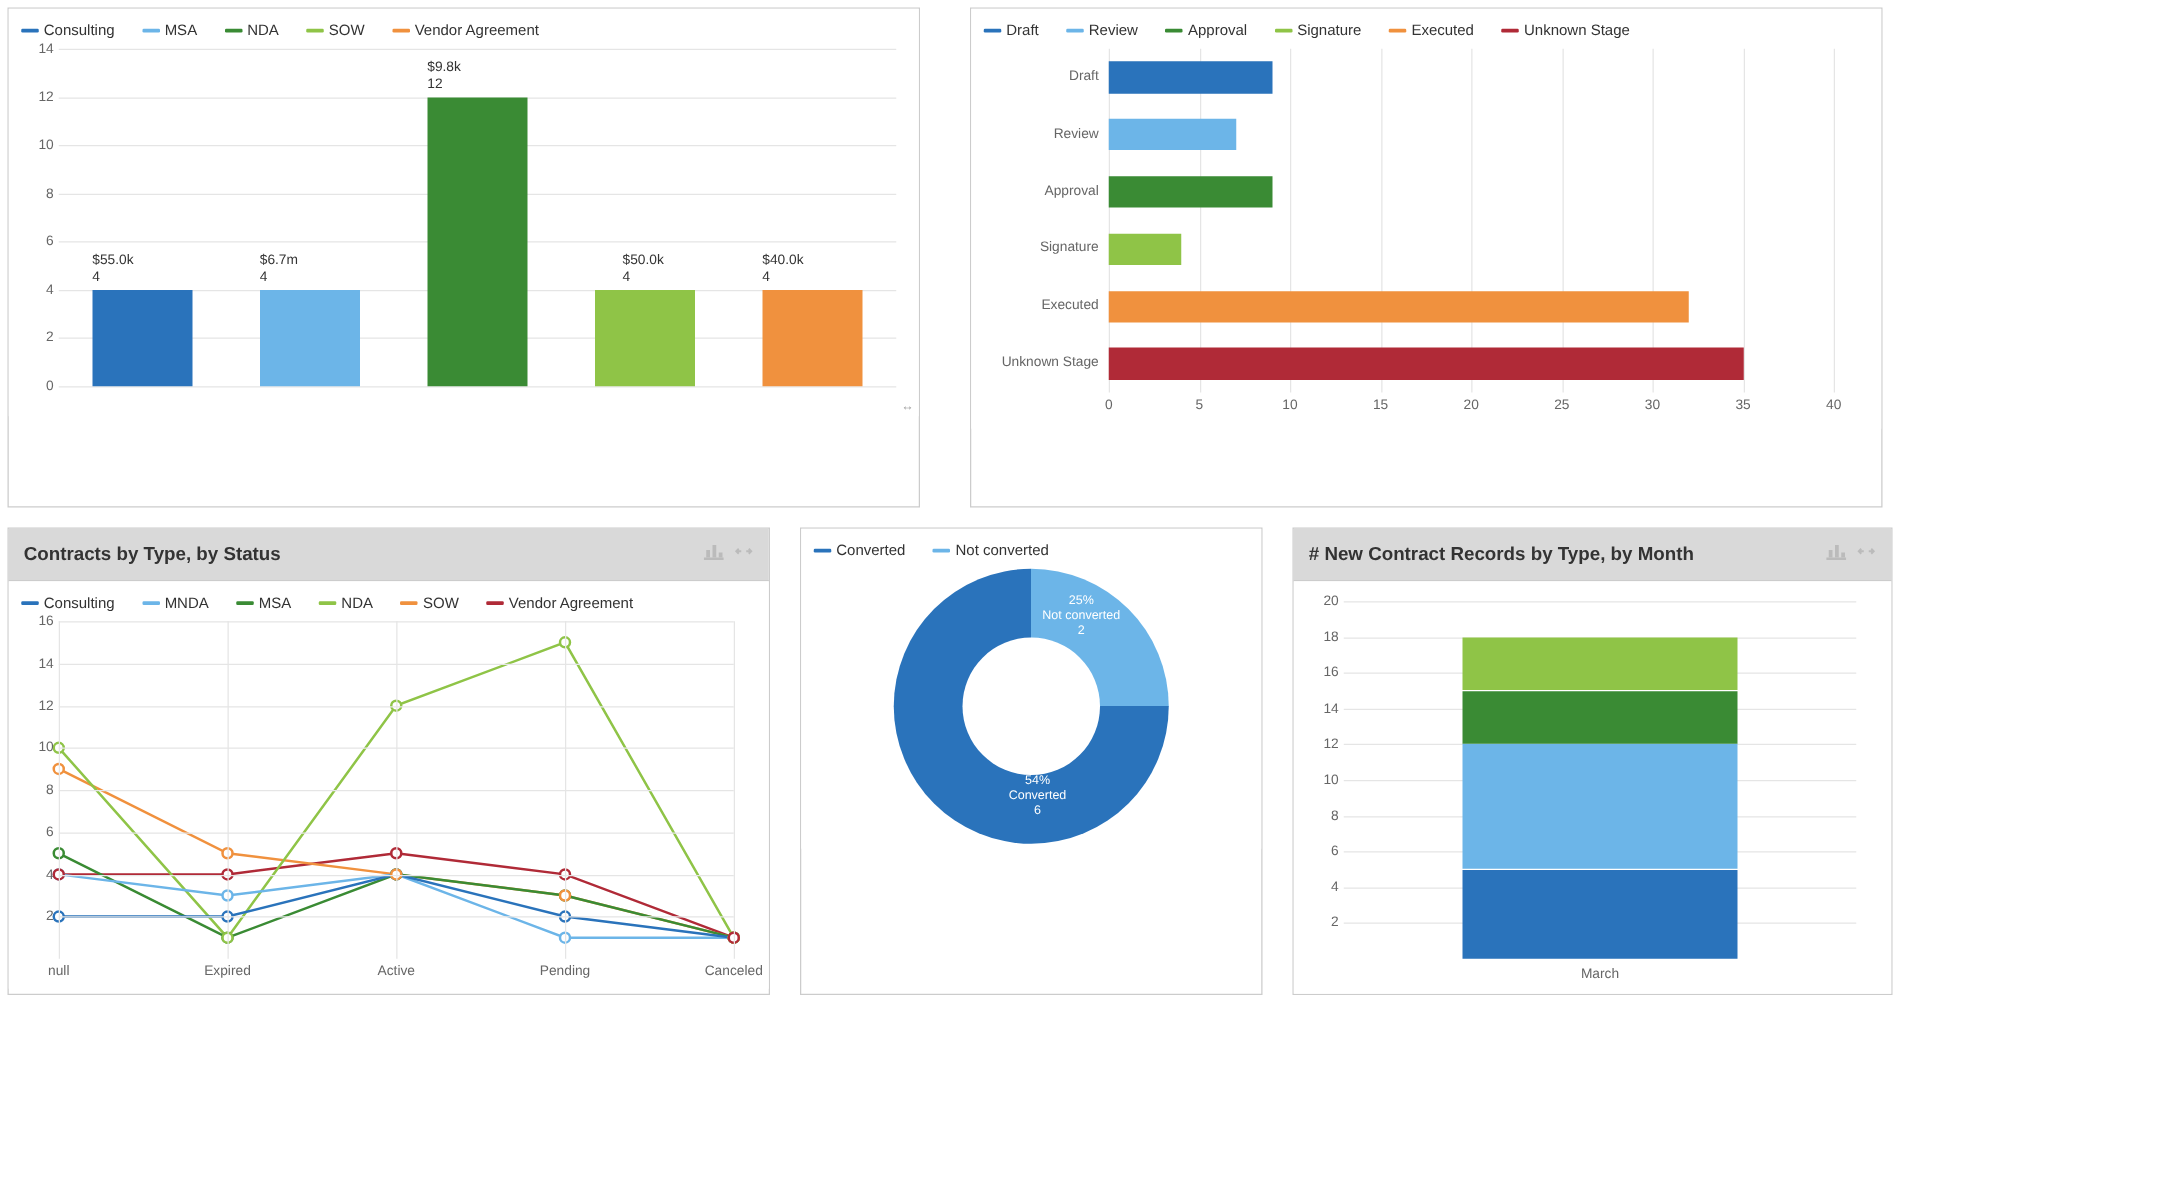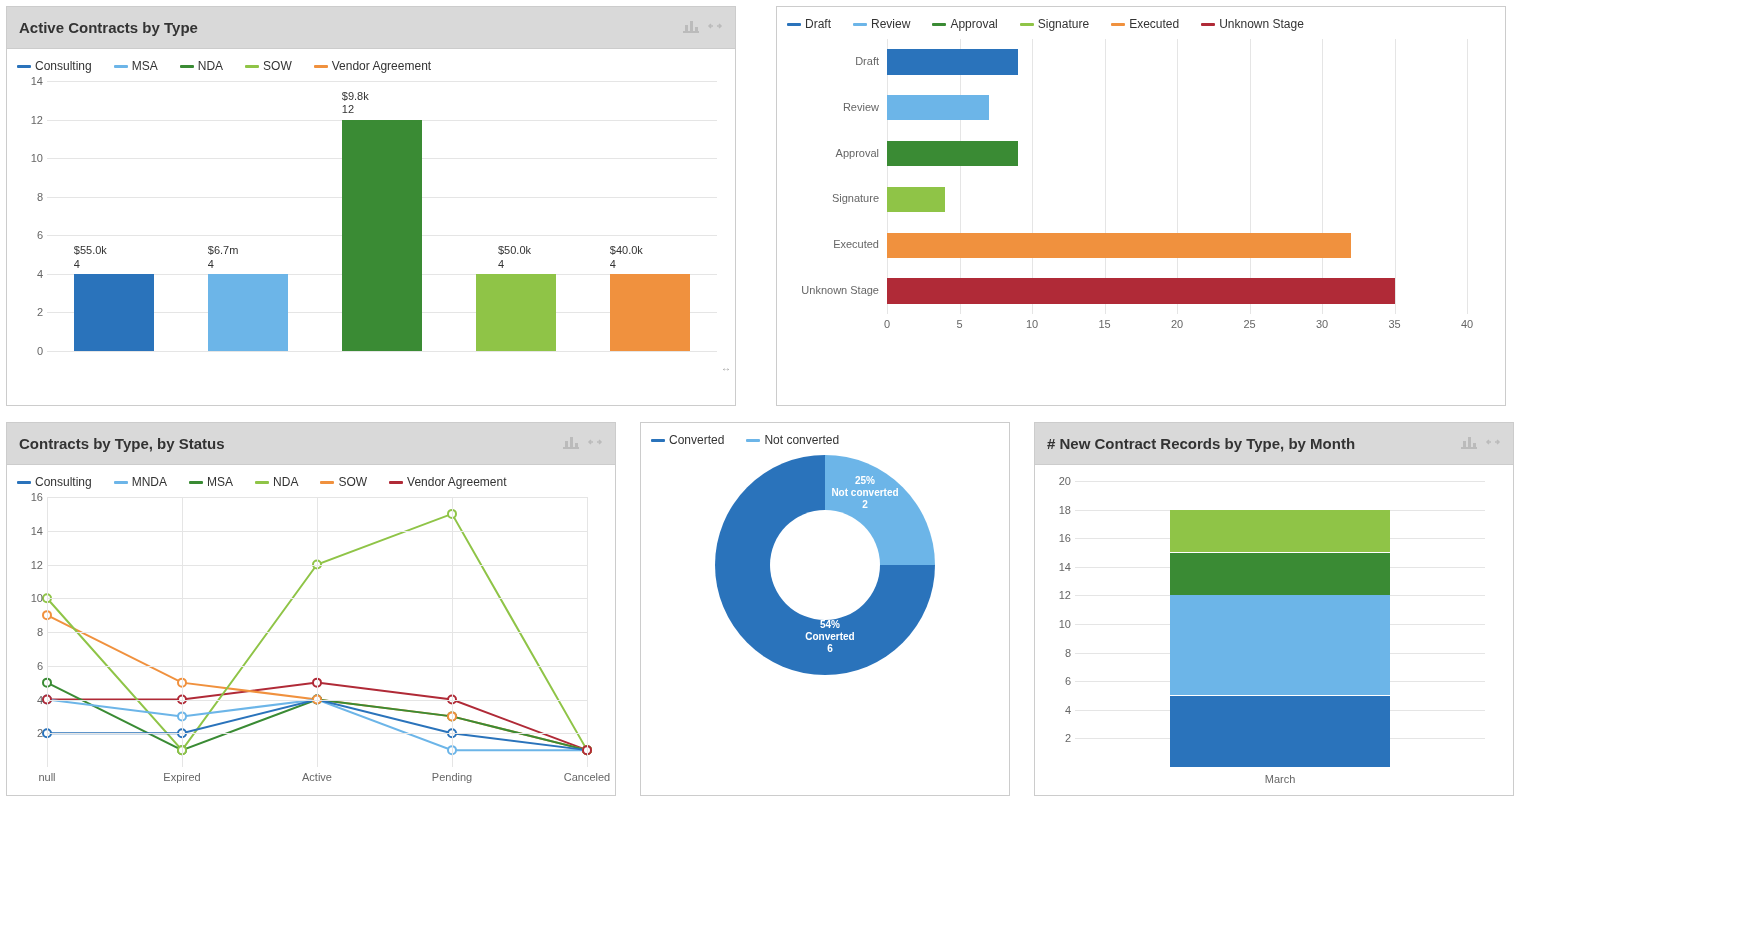--- a/index.html
+++ b/index.html
@@ -59,44 +59,30 @@
   .axis-label { font-size:11px; color:#666; }
   .bar-label { font-size:11px; color:#333; line-height:1.25;}
   .grid-line { position:absolute; background:#e5e5e5; }
 
   
   .donut-wrap { display:flex; justify-content:center; }
   .donut { width:220px;height:220px;border-radius:50%;position:relative;
     background: conic-gradient(#6cb5e8 0deg 90deg, #2a73bb 90deg 360deg);
   }
   .donut::after { content:""; position:absolute; inset:55px; background:#fff; border-radius:50%; }
-  .donut-text { position:absolute; color:#fff; font-size:10px; text-align:center; line-height:1.2;font-weight:bold; }
+  .donut-text { position:absolute; color:#fff; font-size:10px; text-align:center; line-height:1.2; }
 
   .resize-handle { position:absolute; right:4px; bottom:2px; color:#999; font-size:10px; user-select:none; }
 </style>
 </head>
 <body>
 
 <div class="dashboard">
 
   <div class="panel">
-    <div class="panel-header">
-      <span class="panel-title">Active Contracts by Type</span>
-      <div class="panel-actions">
-        <span><svg viewBox="0 0 16 14">
-              <rect x="0" y="12" width="16" height="2" fill="#bbb"></rect>
-              <rect x="2" y="6" width="3" height="6" fill="#bbb"></rect>
-              <rect x="7" y="2" width="3" height="10" fill="#bbb"></rect>
-              <rect x="12" y="8" width="3" height="4" fill="#bbb"></rect>
-            </svg></span>
-        <span><svg viewBox="0 0 16 14">
-              <path d="M2 7 L6 7 M4 5 L2 7 L4 9 M14 7 L10 7 M12 5 L14 7 L12 9" stroke="#bbb" stroke-width="1.5" fill="none"></path>
-            </svg></span>
-      </div>
-    </div>
     <div class="panel-body">
       <div class="legend" id="legend-abt">
           <div class="item">
             <span class="swatch" style="background: rgb(42, 115, 187);"></span>
             <span>Consulting</span>
           </div>
           <div class="item">
             <span class="swatch" style="background: rgb(108, 181, 232);"></span>
             <span>MSA</span>
           </div>

